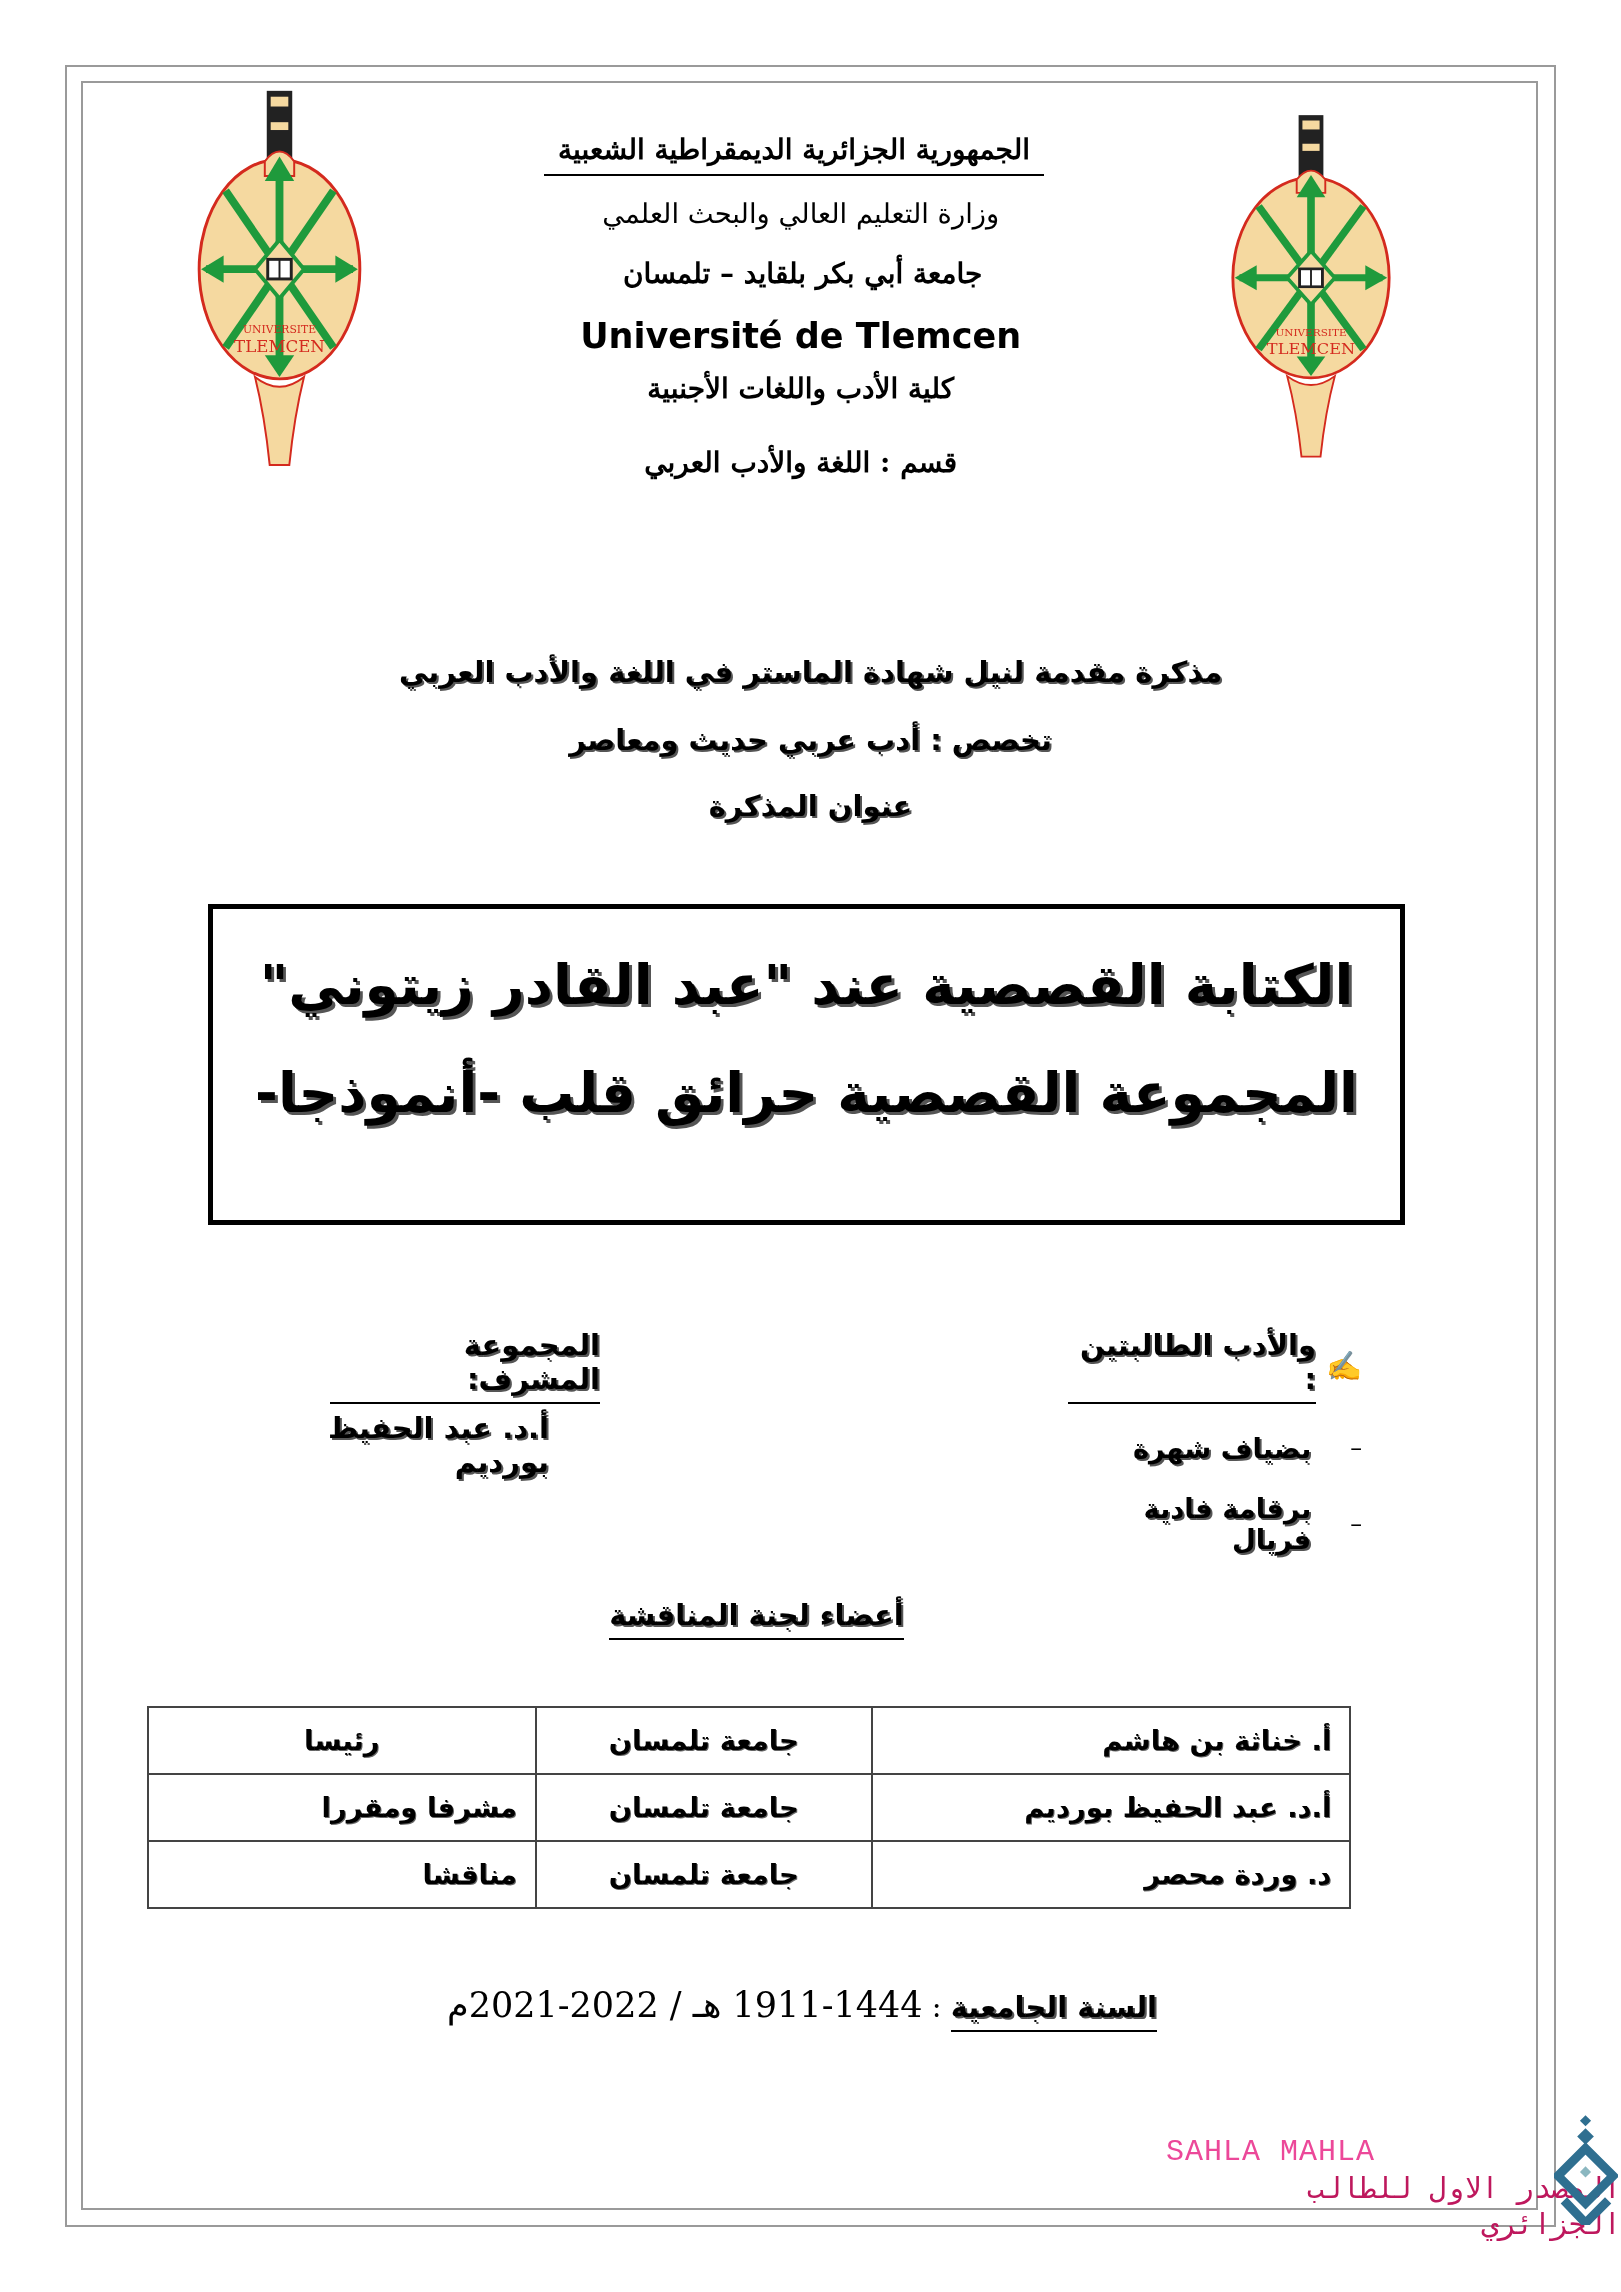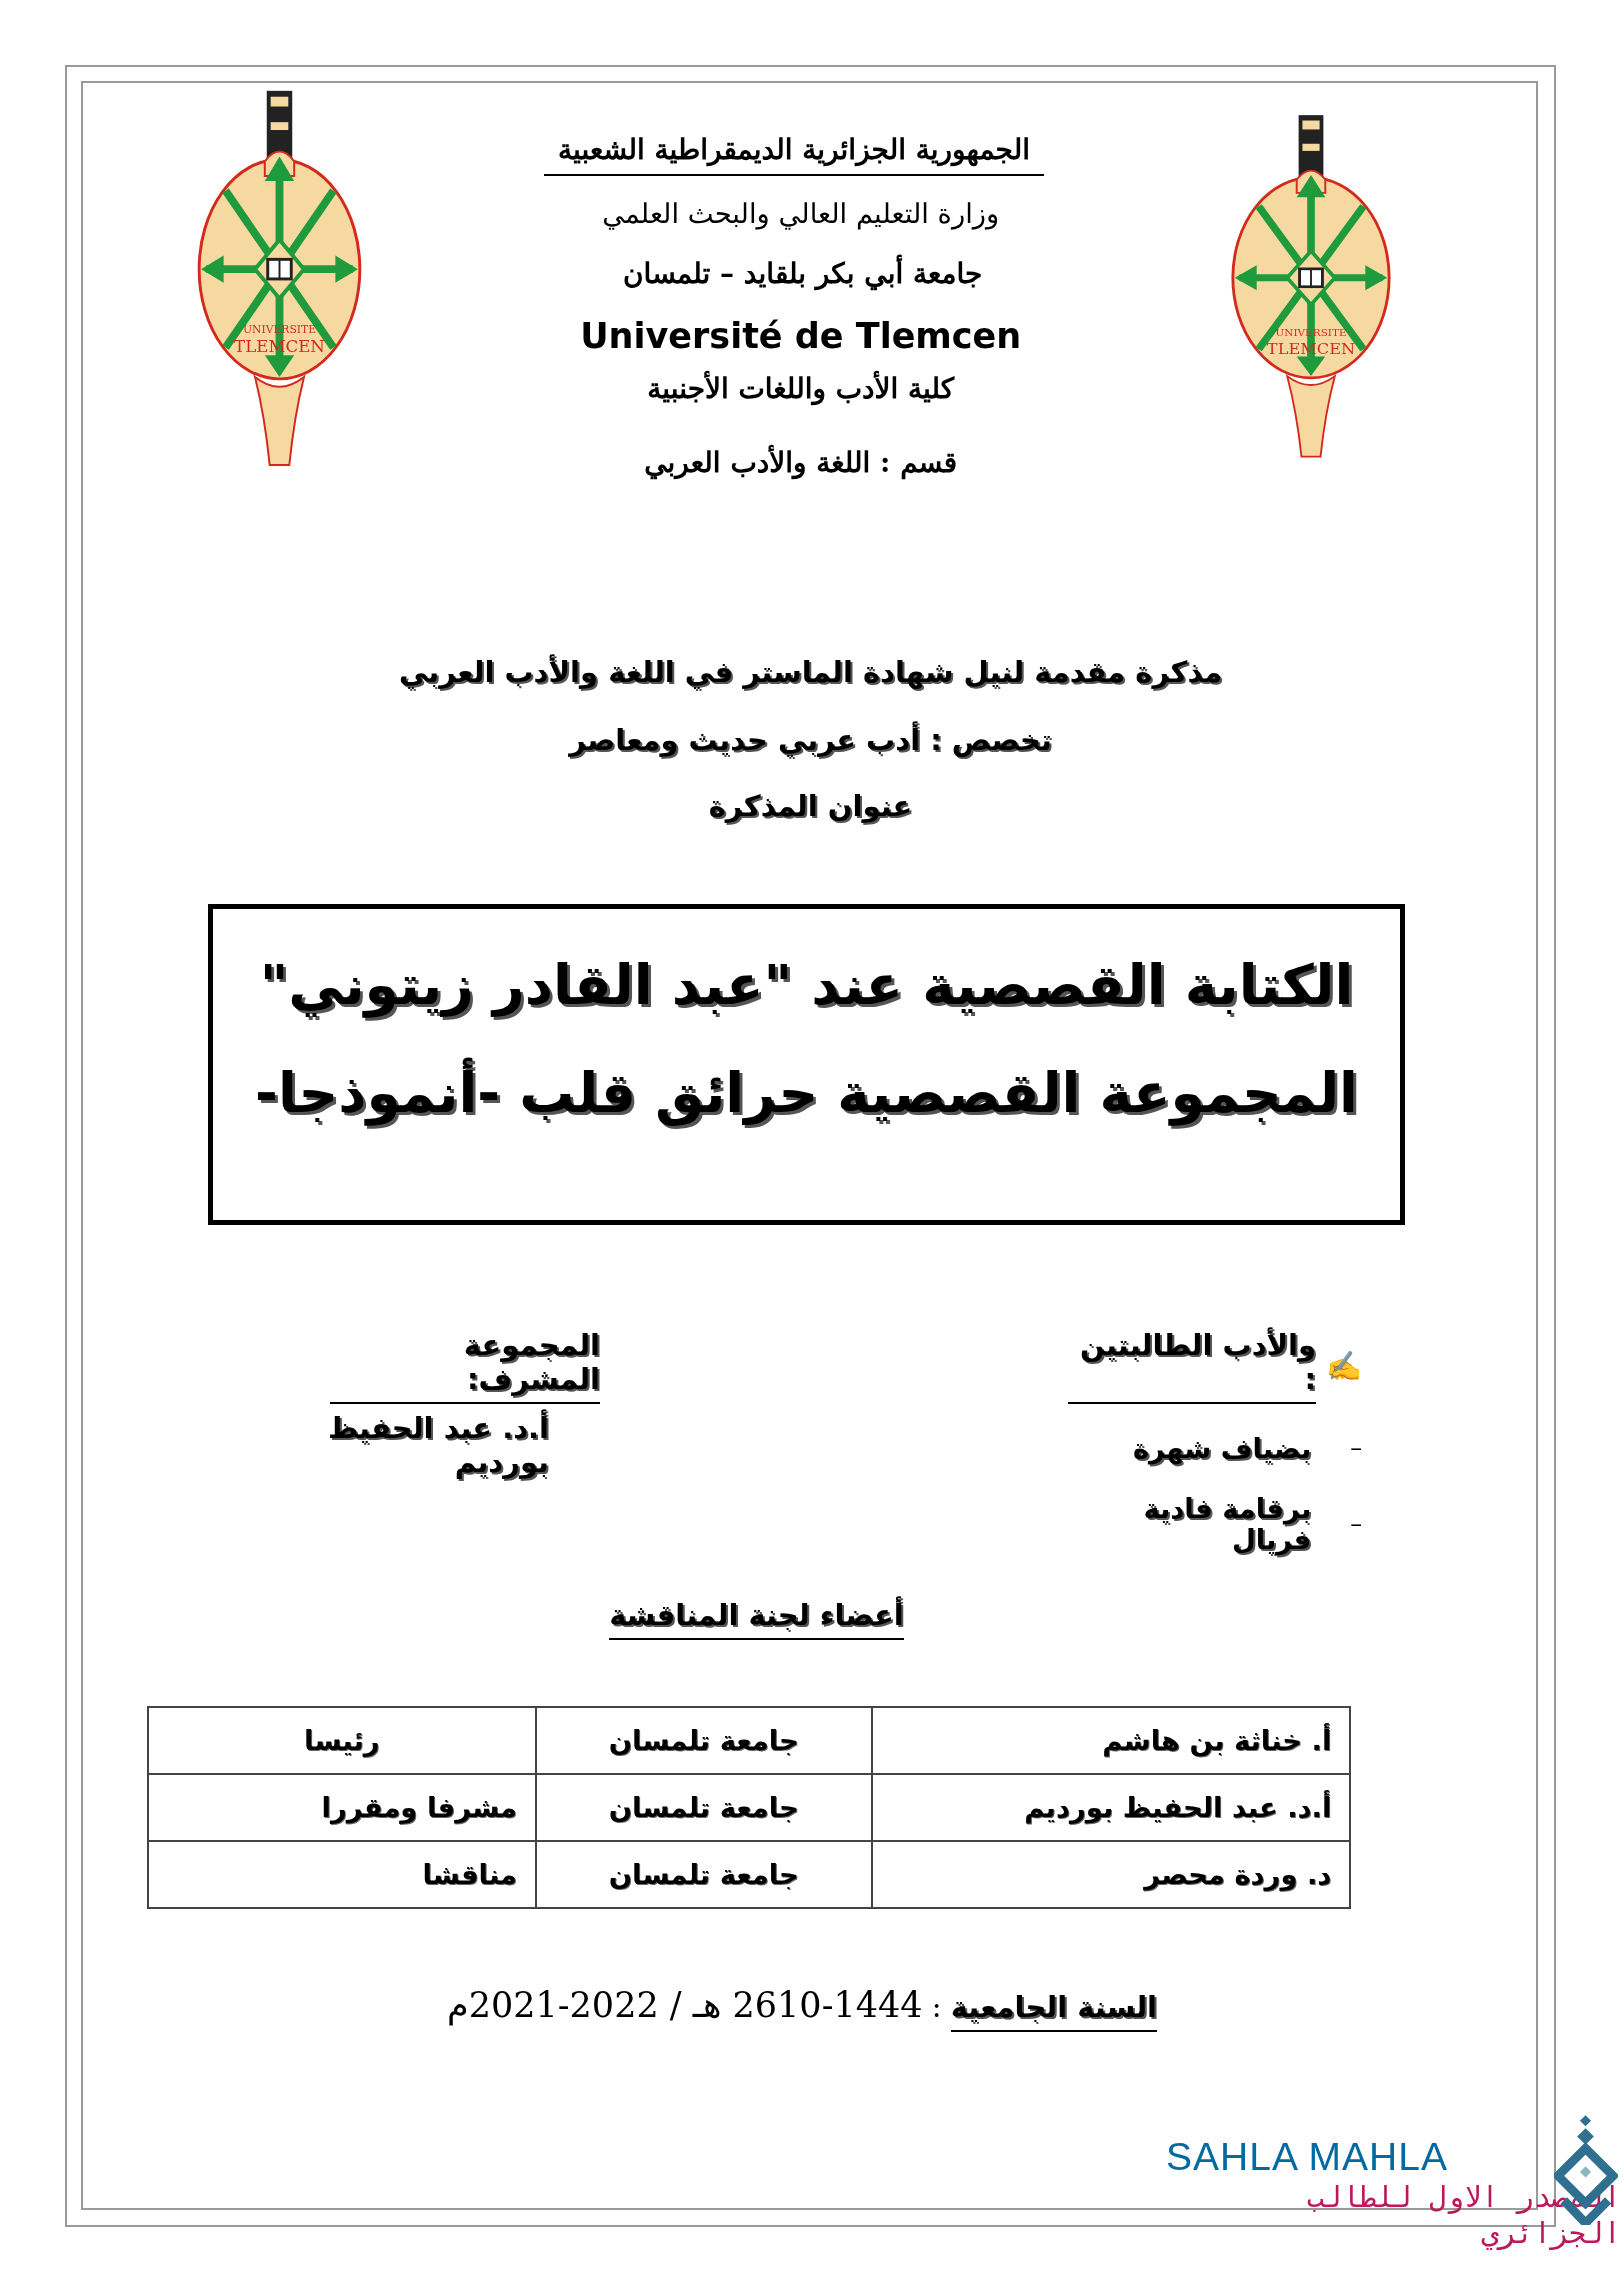--- a/index.html
+++ b/index.html
@@ -18,21 +18,21 @@
   .logo { position:absolute; }
   .title-box { position:absolute; left:208px; top:904px; width:1197px; height:321px;
                border:5.9px solid #000; box-sizing:border-box; direction:rtl; text-align:center; }
   .title-line { font-family:"DejaVu Sans", sans-serif; font-weight:bold; font-size:55px;
                 text-shadow:2.9px 2.9px 0 #555; line-height:1; position:absolute; left:0; width:100%; }
   table.jury { position:absolute; left:147px; top:1706px; width:1204px; border-collapse:collapse;
                direction:rtl; }
   table.jury td { border:2px solid #444; height:65px; font-family:"DejaVu Sans", sans-serif;
                   font-weight:bold; font-size:27.4px; text-shadow:1px 1px 0 #666; padding:0 17.6px; }
   .watermark { position:absolute; left:1166px; top:2137px; }
-  .wm-title { font-family:Liberation Sans, sans-serif; font-size:39px; color:#0369a1;
+  .wm-title { font-family:Liberation Mono, monospace; font-size:30px; color:#ec4899;
               letter-spacing:1px; line-height:1; }
   .wm-sub { font-family:Liberation Mono, monospace; font-size:29px; color:#be185d;
             direction:rtl; text-align:right; margin-top:3.9px; }
 </style>
 </head>
 <body>
 
 <div class="border-outer"></div>
 <div class="border-inner"></div>
 
@@ -144,21 +144,21 @@
   </tr>
   <tr>
     <td style="text-align:right;">د. وردة محصر</td>
     <td style="text-align:center;">جامعة تلمسان</td>
     <td style="text-align:right;">مناقشا</td>
   </tr>
 </tbody>
   </table>
 
 <div class="abs" style="left:412px;top:1985px;width:745px;direction:rtl;text-align:right;white-space:nowrap;">
-  <span class="kufi underline" style="font-size:29px;border-bottom-width:2px;">السنة الجامعية</span><span style="font-size:29px;font-family:'DejaVu Serif', serif;"> : </span><span style="font-size:35px;font-family:'DejaVu Serif', serif;">1444-2610 هـ /  2022-2021م</span>
+  <span class="kufi underline" style="font-size:29px;border-bottom-width:2px;">السنة الجامعية</span><span style="font-size:29px;font-family:'DejaVu Serif', serif;"> : </span><span style="font-size:35px;font-family:'DejaVu Serif', serif;">1444-1911 هـ /  2022-2021م</span>
 </div>
 
 <div class="watermark">
   <div class="wm-title">SAHLA MAHLA</div>
   <div class="wm-sub">المصدر الاول للطالب الجزائري</div>
 </div>
 <div class="abs" style="left:1554px;top:2107px;width:64px;height:118px;">
   <svg width="64" height="118" viewBox="0 0 65 120">
     <rect x="28" y="10" width="8" height="8" fill="#2f6f90" transform="rotate(45 32 14)"></rect>
     <rect x="26" y="24" width="12" height="12" fill="#2f6f90" transform="rotate(45 32 30)"></rect>

